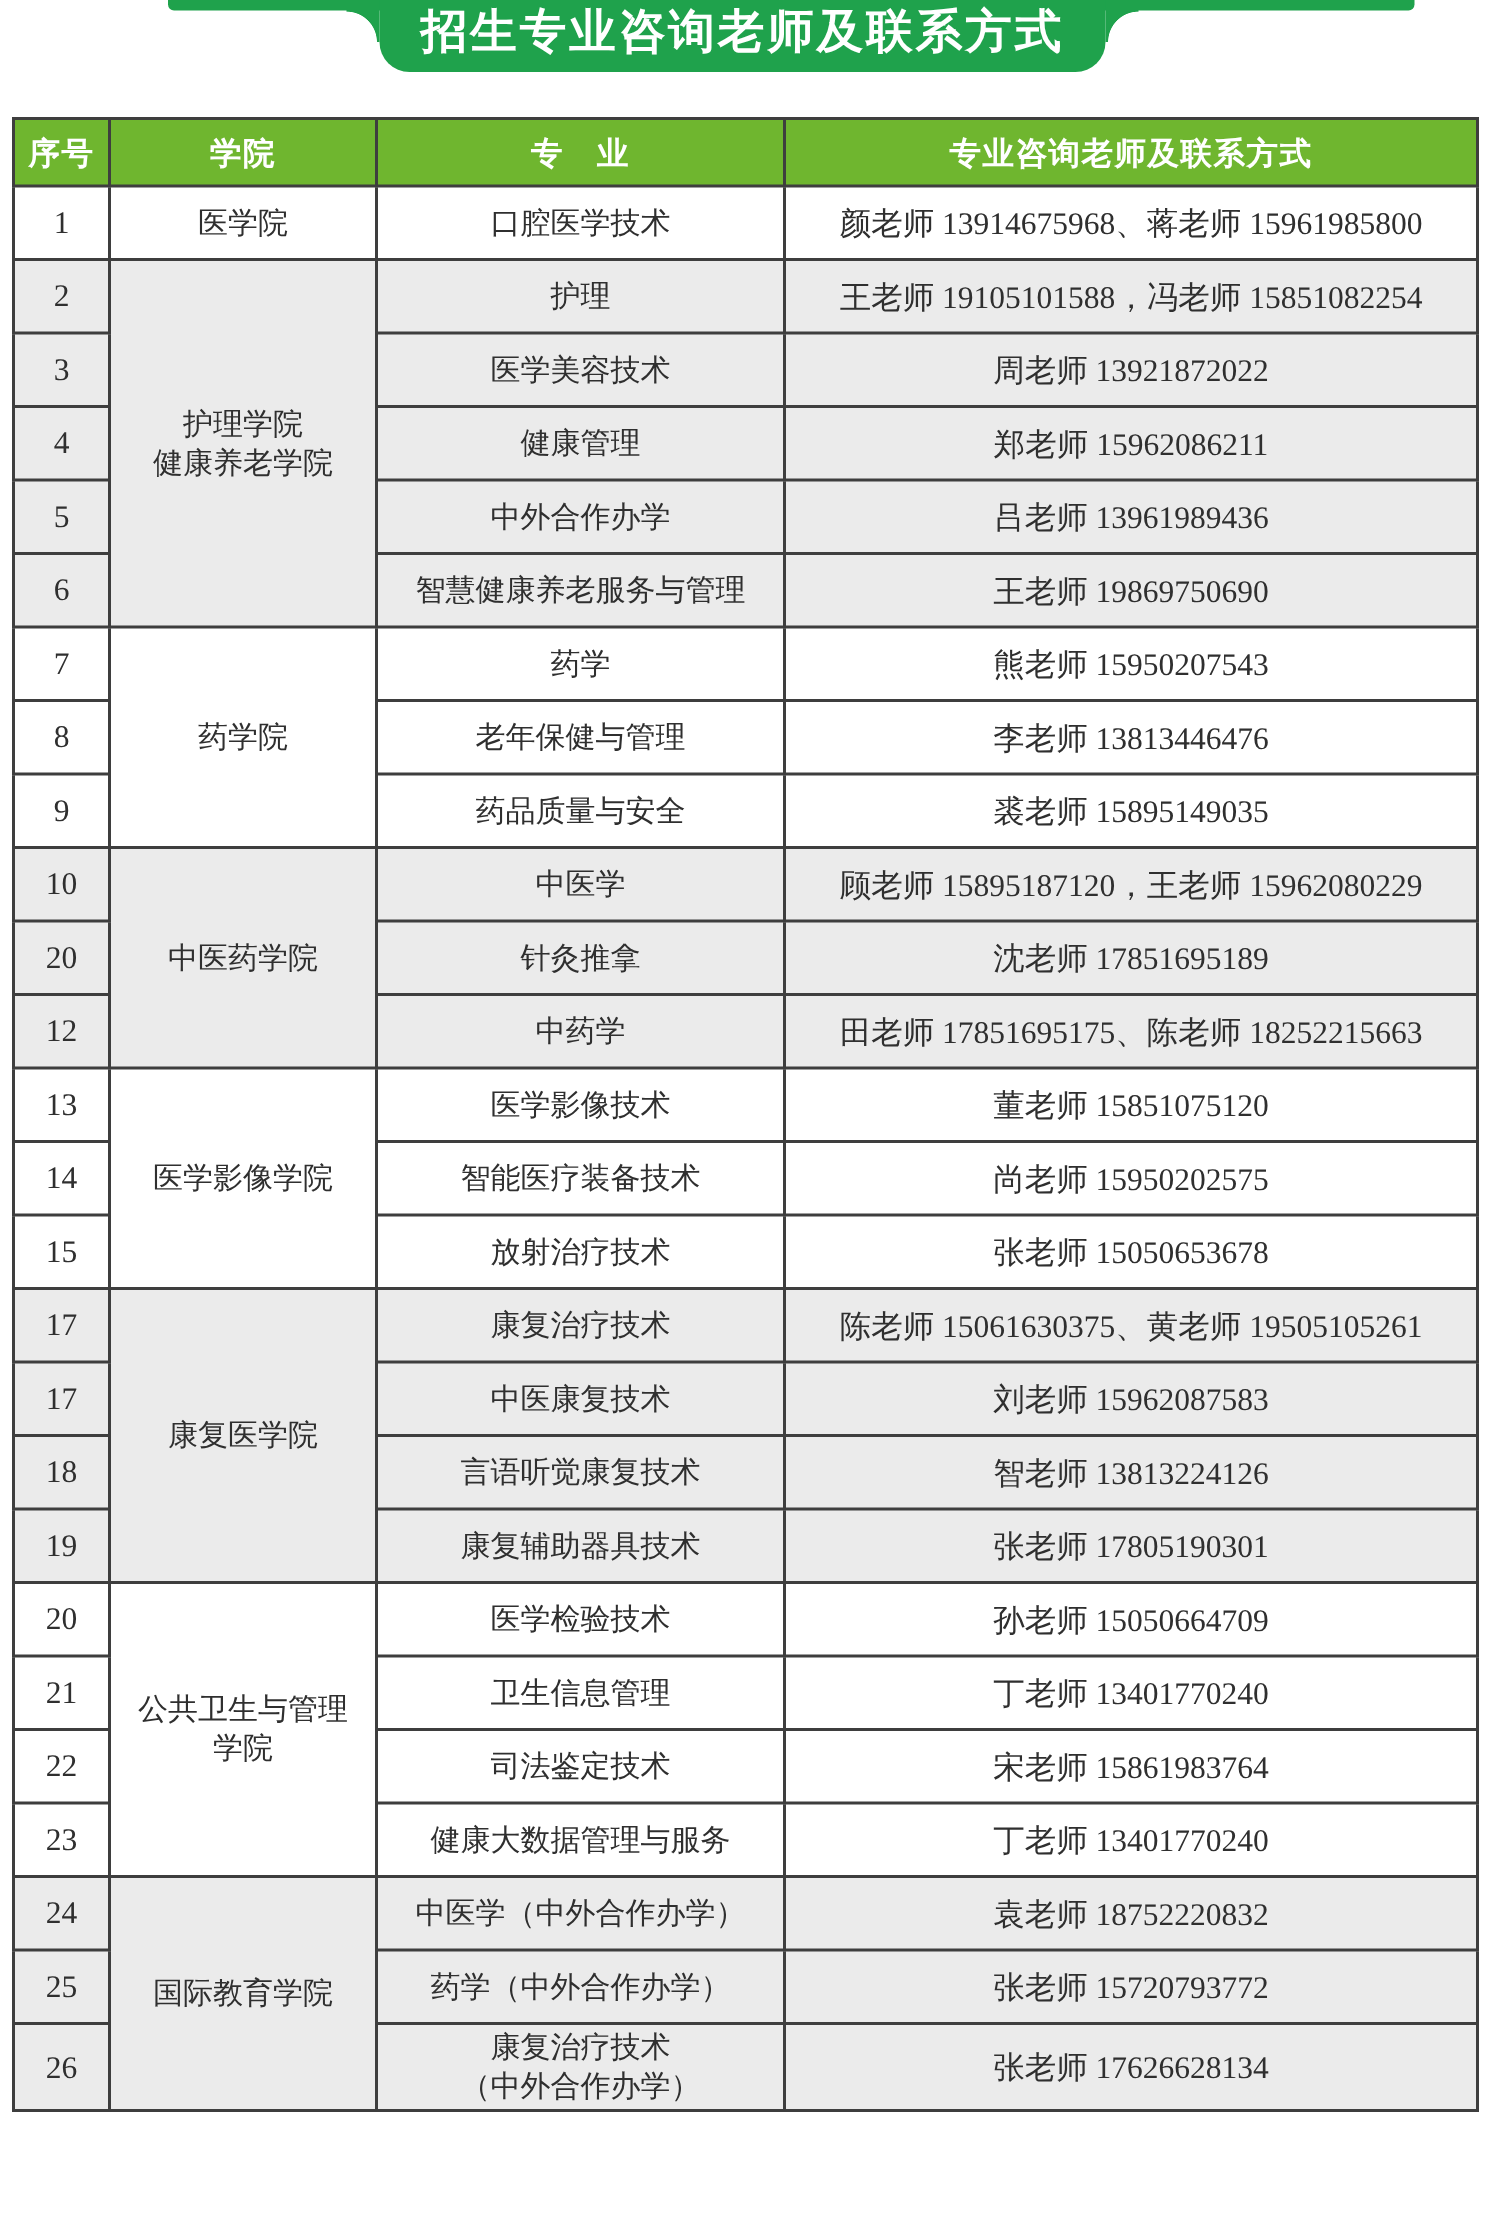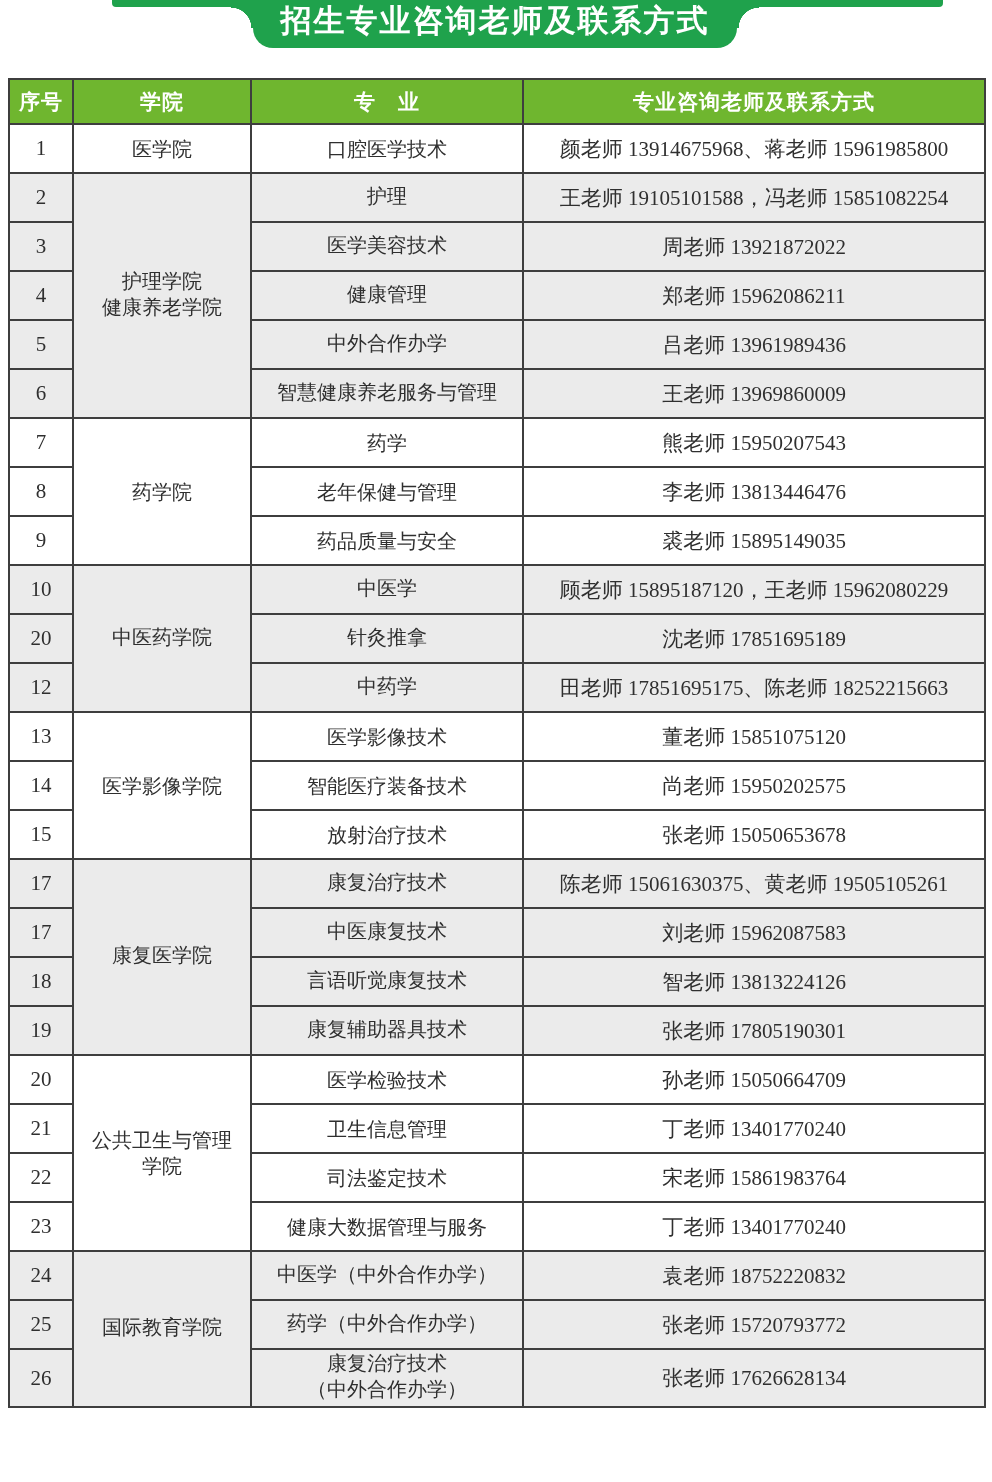--- a/index.html
+++ b/index.html
@@ -48,21 +48,21 @@
   th,td{
     border:2px solid var(--border);
     text-align:center;vertical-align:middle;
     padding:2px 4px;
   }
   thead th{
     background:var(--header-green);color:#ffffff;
     font-size:21px;font-weight:bold;height:45px;letter-spacing:1px;
   }
   td{height:49px;font-size:20px;color:var(--text);background:#ffffff;}
-  td.shaded{background:var(--row-shaded);font-family:Liberation Mono, monospace;}
+  td.shaded{background:var(--row-shaded);}
   td.cell-num,td.cell-contact{
     font-family:"Liberation Serif",serif;font-size:21px;
   }
   td.pre{white-space:pre-line;line-height:1.3;}
 </style>
 </head>
 <body>
 
 <div class="banner-wrap">
   <div class="banner-strip"></div>
@@ -113,21 +113,21 @@
         <td class="cell-contact shaded">郑老师 15962086211</td>
       </tr>
       <tr>
         <td class="cell-num shaded">5</td>
         <td class="cell-major pre shaded">中外合作办学</td>
         <td class="cell-contact shaded">吕老师 13961989436</td>
       </tr>
       <tr>
         <td class="cell-num shaded">6</td>
         <td class="cell-major pre shaded">智慧健康养老服务与管理</td>
-        <td class="cell-contact shaded">王老师 13969860009</td>
+        <td class="cell-contact shaded">王老师 19869750690</td>
       </tr>
       <tr>
         <td class="cell-num">7</td>
         <td class="cell-college pre" rowspan="3">药学院</td>
         <td class="cell-major pre">药学</td>
         <td class="cell-contact">熊老师 15950207543</td>
       </tr>
       <tr>
         <td class="cell-num">8</td>
         <td class="cell-major pre">老年保健与管理</td>

